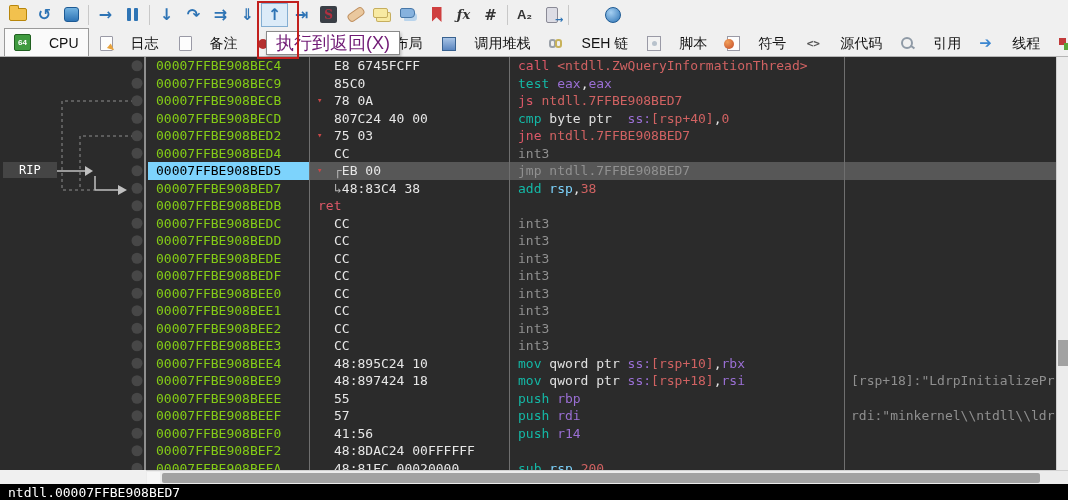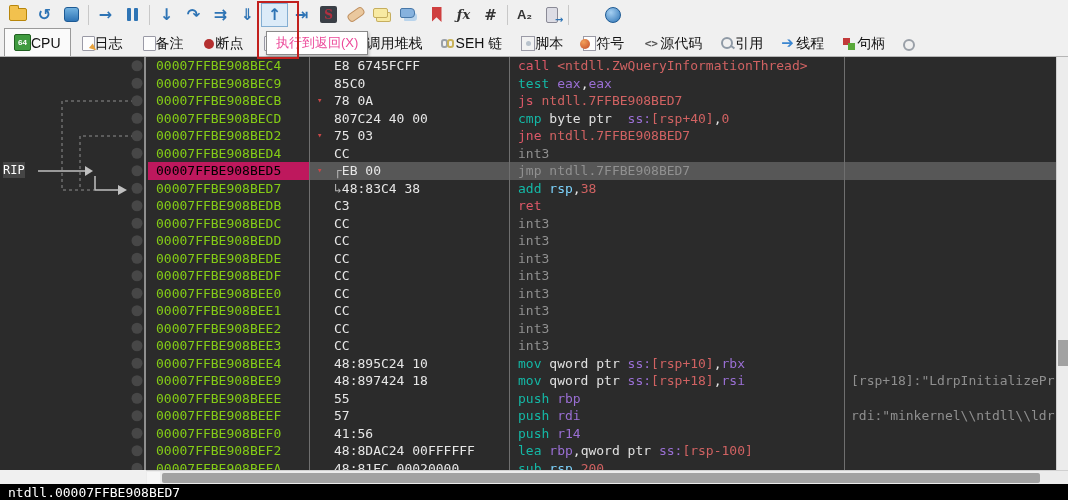--- a/index.html
+++ b/index.html
@@ -26,21 +26,21 @@
   .sh-comment{width:13px;height:8px;background:#f8eaa2;border:1px solid #c6ae5e;border-radius:2px;box-shadow:3px 4px 0 -1px #f8eaa2,3px 4px 0 0 #c6ae5e;margin:-4px 4px 0 0;}
   .sh-label{width:13px;height:8px;background:#86b2de;border:1px solid #4878a8;border-radius:2px 4px 4px 2px;box-shadow:3px 4px 0 -1px #b9d4ec;margin:-4px 4px 0 0;}
   .sh-bookmark{width:10px;height:15px;background:#cf3f3f;clip-path:polygon(0 0,100% 0,100% 100%,50% 68%,0 100%);}
   .sh-phone{width:10px;height:14px;background:#dcdce4;border:1px solid #8a8a96;border-radius:2px;position:relative;}
   .sh-phone::after{content:"→";position:absolute;right:-7px;bottom:-3px;font:bold 10px "DejaVu Sans",sans-serif;color:#2e74b5;}
   .sh-globe{width:16px;height:16px;border-radius:50%;background:radial-gradient(circle at 35% 32%,#a6d0f2,#2e74b5);border:1px solid #1d5a94;box-sizing:border-box;}
 
   
   #tabbar{position:absolute;left:0;top:29px;width:1068px;height:28px;background:#f0f0f0;
     display:flex;align-items:flex-end;padding-left:4px;box-sizing:border-box;border-bottom:1px solid #b5b5b5;}
-  .tab{display:flex;align-items:center;gap:0;height:25px;padding:0 9px;font-size:14px;color:#111;
+  .tab{display:flex;align-items:center;gap:18px;height:25px;padding:0 9px;font-size:14px;color:#111;
     white-space:nowrap;flex:0 0 auto;}
   .tab.active{background:#fafafa;border:1px solid #9a9a9a;border-bottom:none;height:27px;}
   .ticon{width:15px;height:15px;flex:0 0 auto;position:relative;display:inline-block;}
   .ic-cpu{background:#3f9a3f;border:1px solid #206020;border-radius:2px;color:#fff;font:bold 8px "Liberation Sans",sans-serif;
     display:flex;align-items:center;justify-content:center;}
   .ic-page{background:#fdfdfd;border:1px solid #9a9aa6;border-radius:1px;width:11px;height:13px;margin-left:2px;}
   .ic-log{position:relative;}
   .ic-log::after{content:"";position:absolute;right:-3px;bottom:-1px;width:0;height:0;border-left:7px solid #e8a33d;border-top:3px solid transparent;border-bottom:3px solid transparent;transform:rotate(40deg);}
   .ic-bp{width:10px;height:10px;border-radius:50%;background:#b43030;margin:2px;}
   .ic-stack{width:12px;height:12px;background:linear-gradient(#a8c4e6,#5b86c0);border:1px solid #38618f;margin:1px;}
@@ -54,36 +54,36 @@
   .ic-source{color:#555;font:bold 11px "DejaVu Sans Mono",monospace;display:flex;align-items:center;justify-content:center;width:18px;height:15px;}
   .ic-search::before{content:"";position:absolute;left:1px;top:1px;width:8px;height:8px;border:2px solid #8f9aa6;border-radius:50%;}
   .ic-search::after{content:"";position:absolute;left:10px;top:10px;width:5px;height:2px;background:#8f9aa6;transform:rotate(40deg);}
   .ic-thread{color:#3b86d0;font:bold 15px "DejaVu Sans",sans-serif;display:flex;align-items:center;line-height:15px;}
   .ic-handle::before{content:"";position:absolute;left:1px;top:2px;width:7px;height:7px;background:#c23a3a;}
   .ic-handle::after{content:"";position:absolute;left:6px;top:7px;width:7px;height:7px;background:#59a83a;}
   .ic-trace{width:12px;height:12px;border:2px solid #9aa0a8;border-radius:50%;margin-top:2px;box-sizing:border-box;}
 
   
   #tooltip{position:absolute;left:266px;top:31px;height:22px;padding:0 9px;background:#ffffff;border:1px solid #8a8a8a;
-    box-shadow:1px 2px 3px rgba(0,0,0,.25);font-size:13px;color:#ec4899;display:flex;align-items:center;z-index:40;white-space:nowrap;}
+    box-shadow:1px 2px 3px rgba(0,0,0,.25);font-size:18px;color:#701a75;display:flex;align-items:center;z-index:40;white-space:nowrap;}
   #annotation{position:absolute;left:257px;top:1px;width:38px;height:54px;border:2px solid #c2201e;z-index:50;pointer-events:none;}
 
   
   #disasm{position:absolute;left:0;top:57px;width:1068px;height:413px;background:#2b2b2b;
     font-family:"DejaVu Sans Mono",monospace;font-size:13px;overflow:hidden;}
   #graph{position:absolute;left:0;top:0;width:146px;height:413px;border-right:2px solid #8f8f8f;box-sizing:border-box;}
-  #riplabel{position:absolute;left:3px;top:105px;height:16px;line-height:16px;padding:0 0;background:#454545;color:#fff;font-size:12px;z-index:5;}
+  #riplabel{position:absolute;left:3px;top:105px;height:16px;line-height:16px;padding:0 16px;background:#454545;color:#fff;font-size:12px;z-index:5;}
   #rows{position:absolute;left:148px;top:0;right:12px;bottom:0;}
   .colsep{position:absolute;top:0;bottom:0;width:1px;background:#6f6f6f;z-index:4;}
   .row{display:flex;height:17.5px;line-height:17.5px;white-space:pre;}
   .c-addr{width:162px;color:#84cc16;padding-left:8px;box-sizing:border-box;flex:0 0 auto;}
   .c-bytes{width:200px;color:#e6e6e6;padding-left:24px;box-sizing:border-box;flex:0 0 auto;position:relative;}
   .c-ins{width:335px;padding-left:8px;box-sizing:border-box;flex:0 0 auto;}
   .c-com{flex:1 1 auto;color:#8f8f8f;padding-left:6px;box-sizing:border-box;overflow:hidden;}
-  .row.cur .c-addr{background:#be185d;color:#000;}
+  .row.cur .c-addr{background:#7dd3fc;color:#000;}
   .row.cur .c-bytes,.row.cur .c-ins,.row.cur .c-com{background:#575757;}
   .jmark{position:absolute;left:7px;top:0;color:#c84848;font-size:9px;}
   .bpre{color:#b5b5b5;}
   .tk-mn{color:#14b8a6;}   .tk-mn-j{color:#dd5868;}
   .tk-reg{color:#9a6fd4;}  .tk-sp{color:#7dd3fc;}
   .tk-num{color:#d06262;}  .tk-mem{color:#d06262;}
   .tk-ptr{color:#e0e0e0;}  .tk-seg{color:#9a6fd4;}
   .tk-plain{color:#e6e6e6;}.tk-dim{color:#909090;}
 
   
@@ -256,35 +256,35 @@
 
     <div id="rows">
         <div class="row"><div class="c-addr">00007FFBE908BEC4</div><div class="c-bytes">E8 6745FCFF</div><div class="c-ins"><span class="tk-mn-j">call </span><span class="tk-mem">&lt;ntdll.ZwQueryInformationThread&gt;</span></div><div class="c-com"></div></div>
         <div class="row"><div class="c-addr">00007FFBE908BEC9</div><div class="c-bytes">85C0</div><div class="c-ins"><span class="tk-mn">test </span><span class="tk-reg">eax</span><span class="tk-plain">,</span><span class="tk-reg">eax</span></div><div class="c-com"></div></div>
         <div class="row"><div class="c-addr">00007FFBE908BECB</div><div class="c-bytes"><span class="jmark">▾</span>78 0A</div><div class="c-ins"><span class="tk-mn-j">js </span><span class="tk-mem">ntdll.7FFBE908BED7</span></div><div class="c-com"></div></div>
         <div class="row"><div class="c-addr">00007FFBE908BECD</div><div class="c-bytes">807C24 40 00</div><div class="c-ins"><span class="tk-mn">cmp </span><span class="tk-ptr">byte ptr  </span><span class="tk-seg">ss:</span><span class="tk-num">[rsp+40]</span><span class="tk-plain">,</span><span class="tk-num">0</span></div><div class="c-com"></div></div>
         <div class="row"><div class="c-addr">00007FFBE908BED2</div><div class="c-bytes"><span class="jmark">▾</span>75 03</div><div class="c-ins"><span class="tk-mn-j">jne </span><span class="tk-mem">ntdll.7FFBE908BED7</span></div><div class="c-com"></div></div>
         <div class="row"><div class="c-addr">00007FFBE908BED4</div><div class="c-bytes">CC</div><div class="c-ins"><span class="tk-dim">int3</span></div><div class="c-com"></div></div>
         <div class="row cur"><div class="c-addr">00007FFBE908BED5</div><div class="c-bytes"><span class="jmark">▾</span><span class="bpre">┌</span>EB 00</div><div class="c-ins"><span class="tk-dim">jmp </span><span class="tk-dim">ntdll.7FFBE908BED7</span></div><div class="c-com"></div></div>
         <div class="row"><div class="c-addr">00007FFBE908BED7</div><div class="c-bytes"><span class="bpre">↳</span>48:83C4 38</div><div class="c-ins"><span class="tk-mn">add </span><span class="tk-sp">rsp</span><span class="tk-plain">,</span><span class="tk-num">38</span></div><div class="c-com"></div></div>
-        <div class="row"><div class="c-addr">00007FFBE908BEDB</div><div class="c-bytes">C3</div><div class="c-ins"><span class="tk-mn-j">ret </span></div><div class="c-com"></div></div>
+        <div class="row"><div class="c-addr">00007FFBE908BEDB</div><div class="c-ins"><span class="tk-mn-j">ret </span></div><div class="c-com"></div></div>
         <div class="row"><div class="c-addr">00007FFBE908BEDC</div><div class="c-bytes">CC</div><div class="c-ins"><span class="tk-dim">int3</span></div><div class="c-com"></div></div>
         <div class="row"><div class="c-addr">00007FFBE908BEDD</div><div class="c-bytes">CC</div><div class="c-ins"><span class="tk-dim">int3</span></div><div class="c-com"></div></div>
         <div class="row"><div class="c-addr">00007FFBE908BEDE</div><div class="c-bytes">CC</div><div class="c-ins"><span class="tk-dim">int3</span></div><div class="c-com"></div></div>
         <div class="row"><div class="c-addr">00007FFBE908BEDF</div><div class="c-bytes">CC</div><div class="c-ins"><span class="tk-dim">int3</span></div><div class="c-com"></div></div>
         <div class="row"><div class="c-addr">00007FFBE908BEE0</div><div class="c-bytes">CC</div><div class="c-ins"><span class="tk-dim">int3</span></div><div class="c-com"></div></div>
         <div class="row"><div class="c-addr">00007FFBE908BEE1</div><div class="c-bytes">CC</div><div class="c-ins"><span class="tk-dim">int3</span></div><div class="c-com"></div></div>
         <div class="row"><div class="c-addr">00007FFBE908BEE2</div><div class="c-bytes">CC</div><div class="c-ins"><span class="tk-dim">int3</span></div><div class="c-com"></div></div>
         <div class="row"><div class="c-addr">00007FFBE908BEE3</div><div class="c-bytes">CC</div><div class="c-ins"><span class="tk-dim">int3</span></div><div class="c-com"></div></div>
         <div class="row"><div class="c-addr">00007FFBE908BEE4</div><div class="c-bytes">48:895C24 10</div><div class="c-ins"><span class="tk-mn">mov </span><span class="tk-ptr">qword ptr </span><span class="tk-seg">ss:</span><span class="tk-num">[rsp+10]</span><span class="tk-plain">,</span><span class="tk-reg">rbx</span></div><div class="c-com"></div></div>
         <div class="row"><div class="c-addr">00007FFBE908BEE9</div><div class="c-bytes">48:897424 18</div><div class="c-ins"><span class="tk-mn">mov </span><span class="tk-ptr">qword ptr </span><span class="tk-seg">ss:</span><span class="tk-num">[rsp+18]</span><span class="tk-plain">,</span><span class="tk-reg">rsi</span></div><div class="c-com">[rsp+18]:"LdrpInitializePr</div></div>
         <div class="row"><div class="c-addr">00007FFBE908BEEE</div><div class="c-bytes">55</div><div class="c-ins"><span class="tk-mn">push </span><span class="tk-reg">rbp</span></div><div class="c-com"></div></div>
         <div class="row"><div class="c-addr">00007FFBE908BEEF</div><div class="c-bytes">57</div><div class="c-ins"><span class="tk-mn">push </span><span class="tk-reg">rdi</span></div><div class="c-com">rdi:"minkernel\\ntdll\\ldr</div></div>
         <div class="row"><div class="c-addr">00007FFBE908BEF0</div><div class="c-bytes">41:56</div><div class="c-ins"><span class="tk-mn">push </span><span class="tk-reg">r14</span></div><div class="c-com"></div></div>
-        <div class="row"><div class="c-addr">00007FFBE908BEF2</div><div class="c-bytes">48:8DAC24 00FFFFFF</div><div class="c-ins"><span class="tk-mn">lea </span><span class="tk-reg">rbp</span><span class="tk-plain">,</span><span class="tk-ptr">qword ptr </span><span class="tk-seg">ss:</span><span class="tk-num">[rsp-100]</span></div><div class="c-com"></div></div>
+        <div class="row"><div class="c-addr">00007FFBE908BEF2</div><div class="c-bytes">48:8DAC24 00FFFFFF</div><div class="c-com"></div></div>
         <div class="row"><div class="c-addr">00007FFBE908BEFA</div><div class="c-bytes">48:81EC 00020000</div><div class="c-ins"><span class="tk-mn">sub </span><span class="tk-sp">rsp</span><span class="tk-plain">,</span><span class="tk-num">200</span></div><div class="c-com"></div></div>
       </div>
 
     <div class="colsep" style="left:309px"></div>
     <div class="colsep" style="left:509px"></div>
     <div class="colsep" style="left:844px"></div>
 
     <div id="vscroll">
       <div id="vthumb"></div>
     </div>

